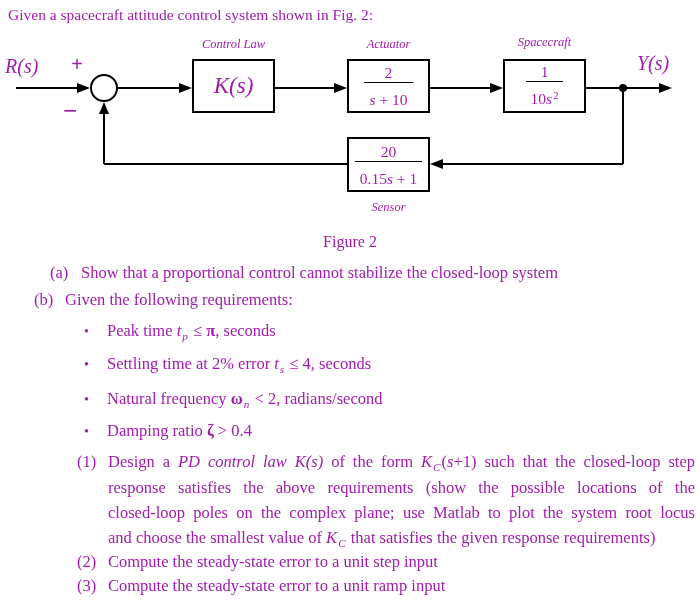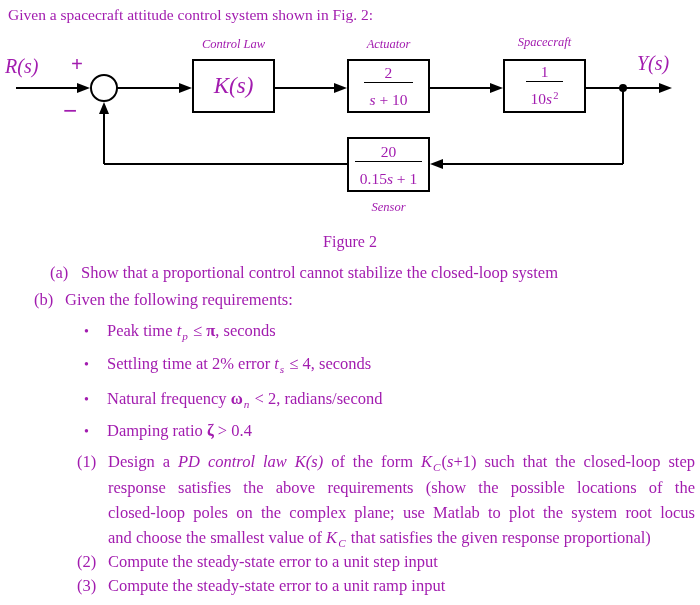--- a/index.html
+++ b/index.html
@@ -132,21 +132,21 @@
     <span class="bullet-dot">•</span><span><span class="seg-n">Natural frequency </span><span class="seg-b">ω</span><span class="seg-sub">n</span><span class="seg-n"> &lt; 2, radians/second</span></span>
   </div>
   <div class="bodyline" style="left:84px;top:420px;">
     <span class="bullet-dot">•</span><span><span class="seg-n">Damping ratio </span><span class="seg-b">ζ</span><span class="seg-n"> &gt; 0.4</span></span>
   </div>
 
   <div class="bodyline" style="left:77px;top:451px;">(1)</div>
   <div class="pline just" style="top:451px;"><span class="seg-n">Design a </span><span class="seg-i">PD control law K(s)</span><span class="seg-n"> of the form </span><span class="seg-i">K</span><span class="seg-sub">C</span><span class="seg-n">(</span><span class="seg-i">s</span><span class="seg-n">+1)</span><span class="seg-n"> such that the closed-loop step</span></div>
   <div class="pline just" style="top:477px;"><span class="seg-n">response satisfies the above requirements (show the possible locations of the</span></div>
   <div class="pline just" style="top:502px;"><span class="seg-n">closed-loop poles on the complex plane; use Matlab to plot the system root locus</span></div>
-  <div class="pline" style="top:527px;"><span class="seg-n">and choose the smallest value of </span><span class="seg-i">K</span><span class="seg-sub">C</span><span class="seg-n"> that satisfies the given response proportional)</span></div>
+  <div class="pline" style="top:527px;"><span class="seg-n">and choose the smallest value of </span><span class="seg-i">K</span><span class="seg-sub">C</span><span class="seg-n"> that satisfies the given response requirements)</span></div>
 
   <div class="bodyline" style="left:77px;top:551px;">
     <span class="plabel">(2)</span><span>Compute the steady-state error to a unit step input</span>
   </div>
   <div class="bodyline" style="left:77px;top:575px;">
     <span class="plabel">(3)</span><span>Compute the steady-state error to a unit ramp input</span>
   </div>
 
 </div>
 

